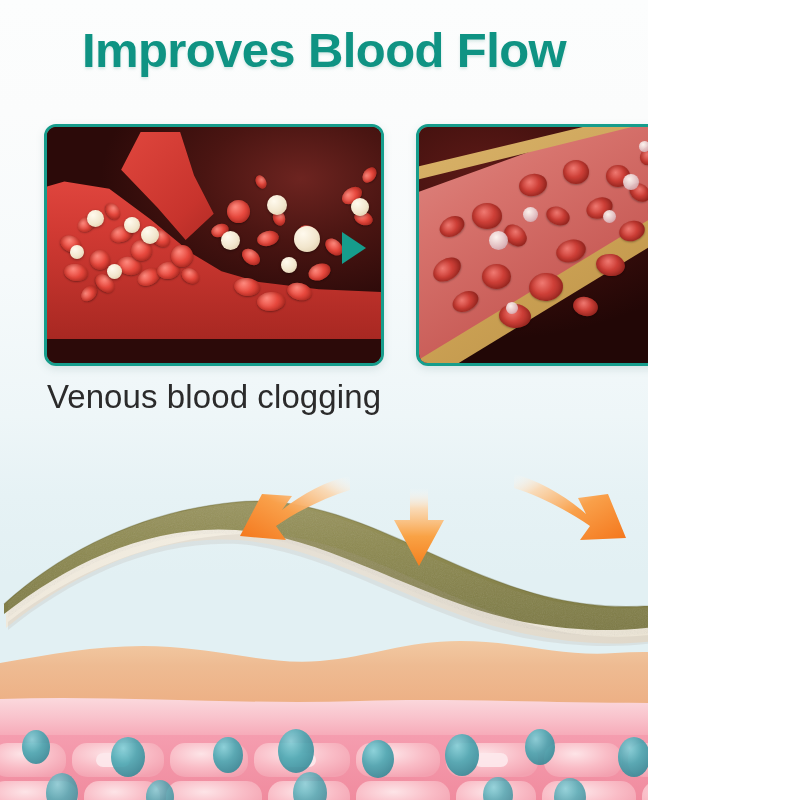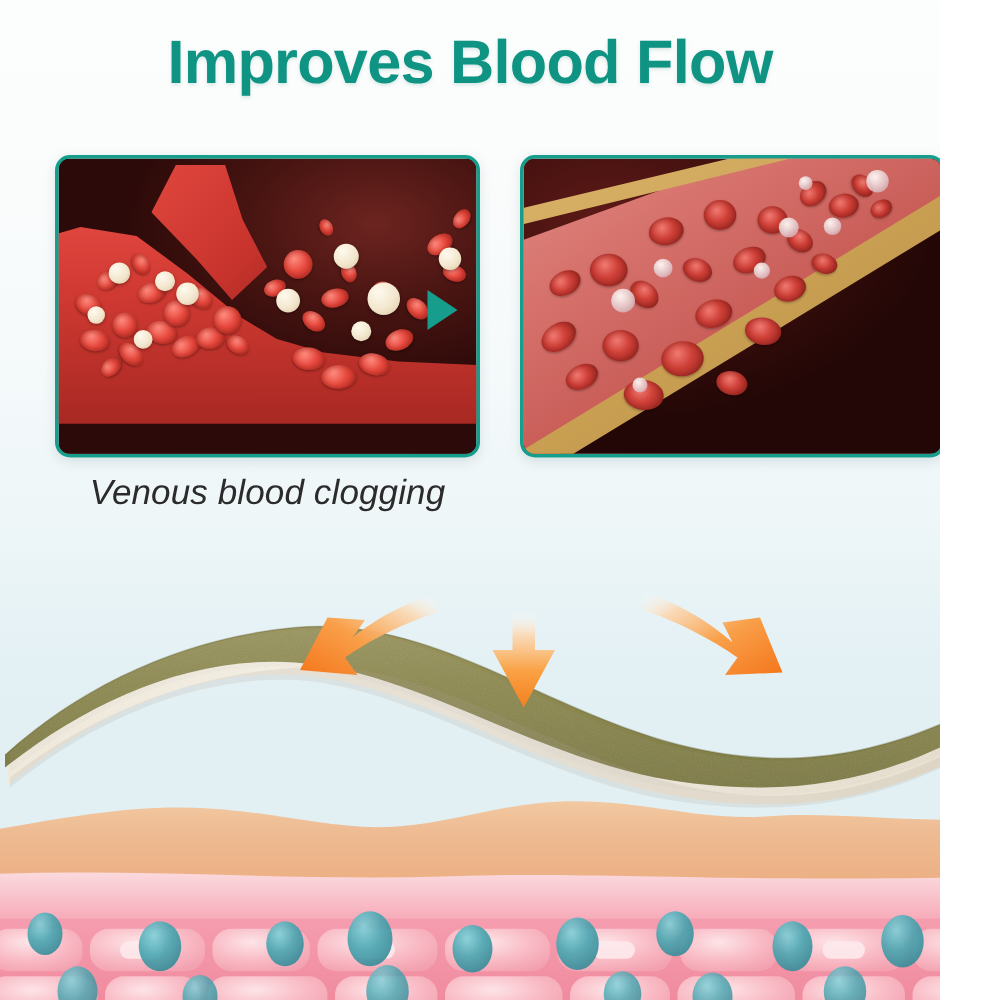--- a/index.html
+++ b/index.html
@@ -5,21 +5,21 @@
 <style>
   html, body {
     margin: 0;
     padding: 0;
     background: #ffffff;
   }
   * { box-sizing: border-box; }
 
   .poster {
     position: relative;
-    width: 752px;
+    width: 648px;
     height: 800px;
     overflow: hidden;
     font-family: "Liberation Sans", "DejaVu Sans", sans-serif;
     background: linear-gradient(180deg,
                 #fcfdfd 0%,
                 #fbfcfc 14%,
                 #f6fafb 34%,
                 #eef6f8 52%,
                 #e6f2f5 62%,
                 #e2f0f3 72%);
@@ -154,26 +154,25 @@
     width: 0; height: 0;
     border-top: 16px solid transparent;
     border-bottom: 16px solid transparent;
     border-left: 24px solid #169d8c;
   }
 
   
   .caption {
     position: absolute;
     top: 378px;
-    font-size: 28px;
+    font-size: 33px;
     color: #2b2b2b;
     text-align: center;
     width: 360px;
     letter-spacing: 0.1px;
-    font-style: italic;
   }
   .caption-left  { left: 34px; }
   .caption-right { left: 406px; }
 
   
   .patch-wrap {
     position: absolute;
     left: 0;
     top: 452px;
     width: 800px;

